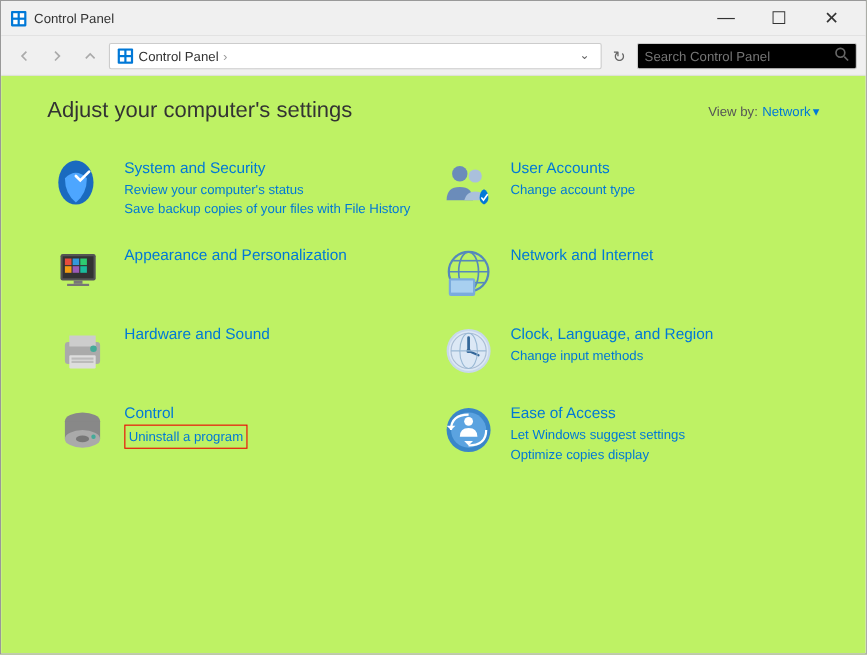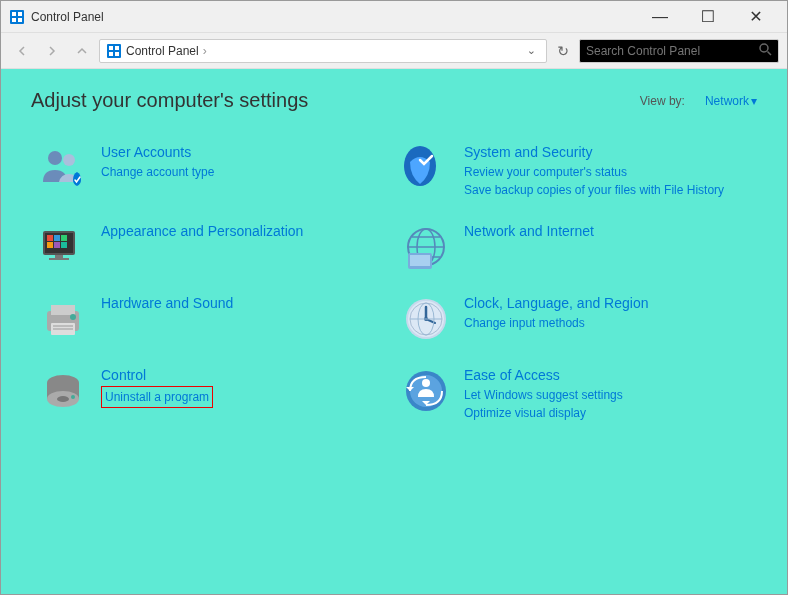--- a/index.html
+++ b/index.html
@@ -145,40 +145,40 @@
       background: transparent;
       border: none;
       cursor: pointer;
       color: #666;
       font-size: 13px;
     }
 
     
     .content {
       flex: 1;
-      padding: 20px 30px;
+      padding: 20px 42px;
       overflow-y: auto;
-      background: #5eead4;
+      background: #bef264;
     }
 
     .page-header {
       display: flex;
       align-items: center;
       justify-content: space-between;
       margin-bottom: 20px;
     }
     .page-title {
       font-size: 20px;
       font-weight: 300;
       color: #333;
     }
     .view-by {
       display: flex;
       align-items: center;
-      gap: 20px;
+      gap: 4px;
       font-size: 12px;
       color: #333;
     }
     .view-by-label { color: #555; }
     .view-by-value {
       color: #0078d7;
       cursor: pointer;
       display: flex;
       align-items: center;
       gap: 2px;
@@ -306,48 +306,48 @@
         <span>▾</span>
       </span>
     </div>
   </div>
 
   <div class="categories-grid">
 
     <div class="category-item">
       <div class="category-icon">
         <svg width="48" height="48" viewBox="0 0 48 48">
+          <ellipse cx="18" cy="22" rx="16" ry="20" fill="#1a6abf"></ellipse>
+          <path d="M8 18 Q18 8 28 18 Q28 32 18 40 Q8 32 8 18Z" fill="#4da6ff"></path>
+          <path d="M18 16 L22 20 L30 12" stroke="#fff" stroke-width="2.5" fill="none" stroke-linecap="round"></path>
+        </svg>
+      </div>
+      <div class="category-text">
+        <span class="category-name">System and Security</span>
+        <span class="category-link">Review your computer's status</span>
+        <span class="category-link">Save backup copies of your files with File History</span>
+      </div>
+    </div>
+
+    <div class="category-item">
+      <div class="category-icon">
+        <svg width="48" height="48" viewBox="0 0 48 48">
 
           <circle cx="16" cy="14" r="7" fill="#6b8cba"></circle>
           <path d="M4 38 Q4 26 16 26 Q28 26 28 38" fill="#6b8cba"></path>
           <circle cx="30" cy="16" r="6" fill="#aac0dc"></circle>
           <path d="M20 38 Q22 30 30 30 Q38 30 40 38" fill="#aac0dc"></path>
 
           <path d="M34 36 Q34 30 38 28 Q42 30 42 36 Q42 40 38 42 Q34 40 34 36Z" fill="#0078d7"></path>
           <path d="M36 36 L37.5 38 L41 33" stroke="#fff" stroke-width="1.5" fill="none" stroke-linecap="round"></path>
         </svg>
       </div>
       <div class="category-text">
         <span class="category-name">User Accounts</span>
         <span class="category-link">Change account type</span>
-      </div>
-    </div>
-
-    <div class="category-item">
-      <div class="category-icon">
-        <svg width="48" height="48" viewBox="0 0 48 48">
-          <ellipse cx="18" cy="22" rx="16" ry="20" fill="#1a6abf"></ellipse>
-          <path d="M8 18 Q18 8 28 18 Q28 32 18 40 Q8 32 8 18Z" fill="#4da6ff"></path>
-          <path d="M18 16 L22 20 L30 12" stroke="#fff" stroke-width="2.5" fill="none" stroke-linecap="round"></path>
-        </svg>
-      </div>
-      <div class="category-text">
-        <span class="category-name">System and Security</span>
-        <span class="category-link">Review your computer's status</span>
-        <span class="category-link">Save backup copies of your files with File History</span>
       </div>
     </div>
 
     <div class="category-item">
       <div class="category-icon">
         <svg width="48" height="48" viewBox="0 0 48 48">
 
           <rect x="4" y="8" width="32" height="24" rx="2" fill="#555"></rect>
           <rect x="6" y="10" width="28" height="20" fill="#333"></rect>
 
@@ -452,18 +452,18 @@
 
           <path d="M8 24 Q8 10 24 10" stroke="#fff" stroke-width="2" fill="none" marker-end="url(#arr)"></path>
           <path d="M40 24 Q40 38 24 38" stroke="#fff" stroke-width="2" fill="none"></path>
           <polygon points="24,38 20,34 28,34" fill="#fff"></polygon>
           <polygon points="8,24 4,20 12,20" fill="#fff"></polygon>
         </svg>
       </div>
       <div class="category-text">
         <span class="category-name">Ease of Access</span>
         <span class="category-link">Let Windows suggest settings</span>
-        <span class="category-link">Optimize visual display</span>
+        <span class="category-link">Optimize copies display</span>
       </div>
     </div>
 
   </div>
 </div>
 
 </body></html>

